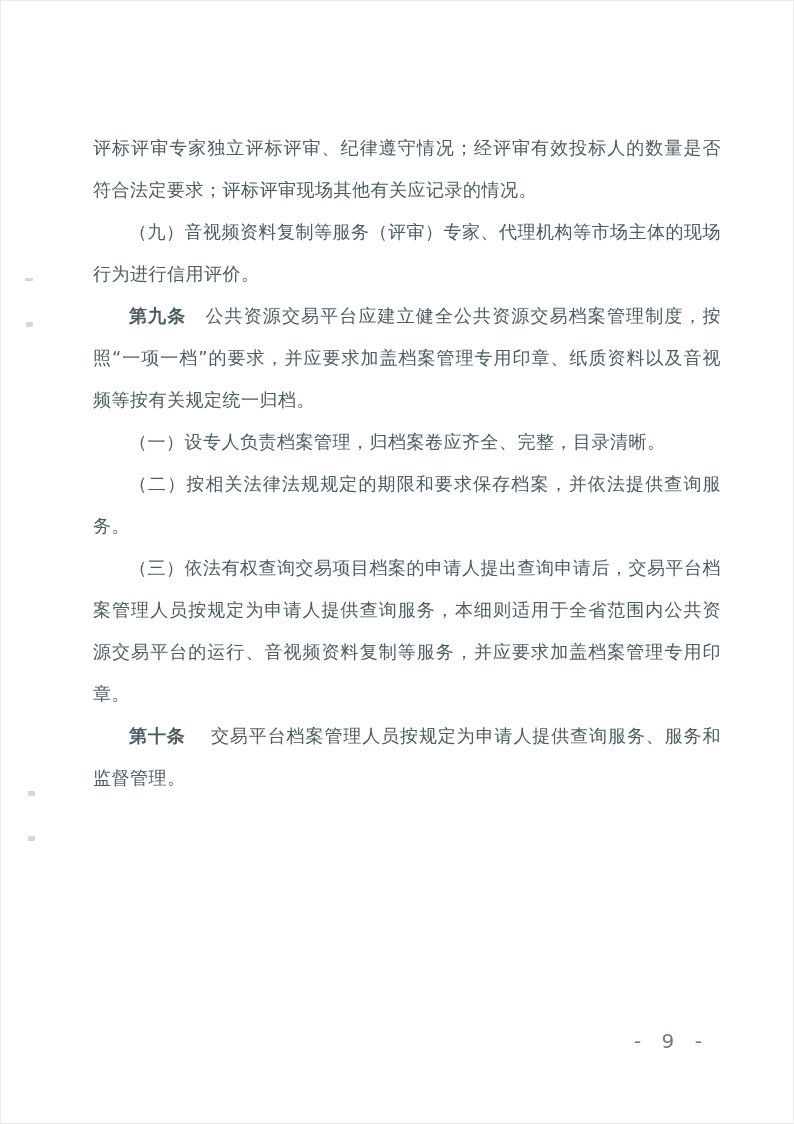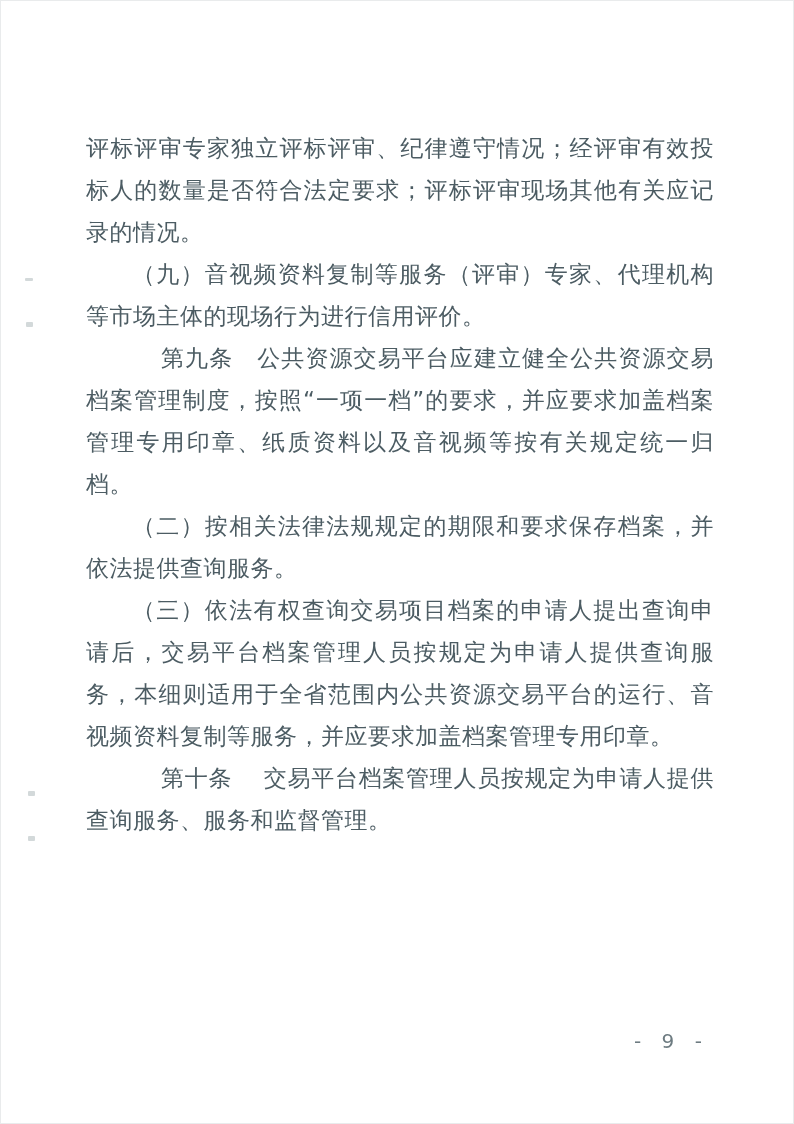--- a/index.html
+++ b/index.html
@@ -11,35 +11,35 @@
     margin: 0 auto;
     background: #ffffff;
     box-sizing: border-box;
     border: 1px solid #e9ebec;
     overflow: hidden;
     font-family: "DejaVu Sans", sans-serif;
   }
 
   .text-block {
     position: absolute;
-    left: 85px;
+    left: 92px;
     top: 126px;
     width: 628px;
     color: #4c5c63;
-    font-size: 23px;
+    font-size: 18px;
     line-height: 42px;
     text-align: justify;
     text-justify: inter-ideograph;
     letter-spacing: 0.5px;
   }
 
   .para { margin: 0; }
   .para.indent { text-indent: 2em; }
 
-  .lead { font-weight: 400; margin-left: 29px; }
+  .lead { font-weight: 700; }
   .lead.wide { margin-right: 0.35em; }
 
   .page-number {
     position: absolute;
     left: 633px;
     top: 1028px;
     width: 120px;
     color: #6d7b81;
     font-size: 20px;
     letter-spacing: 7px;
@@ -69,20 +69,21 @@
   <div class="speck s4"></div>
 
   <main class="text-block">
 
     <p class="para"><span>评标评审专家独立评标评审、纪律遵守情况；经评审有效投标人的数量是否符合法定要求；评标评审现场其他有关应记录的情况。</span></p>
 
     <p class="para indent"><span>（九）音视频资料复制等服务（评审）专家、代理机构等市场主体的现场行为进行信用评价。</span></p>
 
     <p class="para indent"><b class="lead">第九条</b><span>　公共资源交易平台应建立健全公共资源交易档案管理制度，按照“一项一档”的要求，并应要求加盖档案管理专用印章、纸质资料以及音视频等按有关规定统一归档。</span></p>
 
+    <p class="para indent"><span>（一）设专人负责档案管理，归档案卷应齐全、完整，目录清晰。</span></p>
 
     <p class="para indent"><span>（二）按相关法律法规规定的期限和要求保存档案，并依法提供查询服务。</span></p>
 
     <p class="para indent"><span>（三）依法有权查询交易项目档案的申请人提出查询申请后，交易平台档案管理人员按规定为申请人提供查询服务，本细则适用于全省范围内公共资源交易平台的运行、音视频资料复制等服务，并应要求加盖档案管理专用印章。</span></p>
 
     <p class="para indent"><b class="lead wide">第十条</b><span>　交易平台档案管理人员按规定为申请人提供查询服务、服务和监督管理。</span></p>
 
   </main>
 
   <div class="page-number">- 9 -</div>

